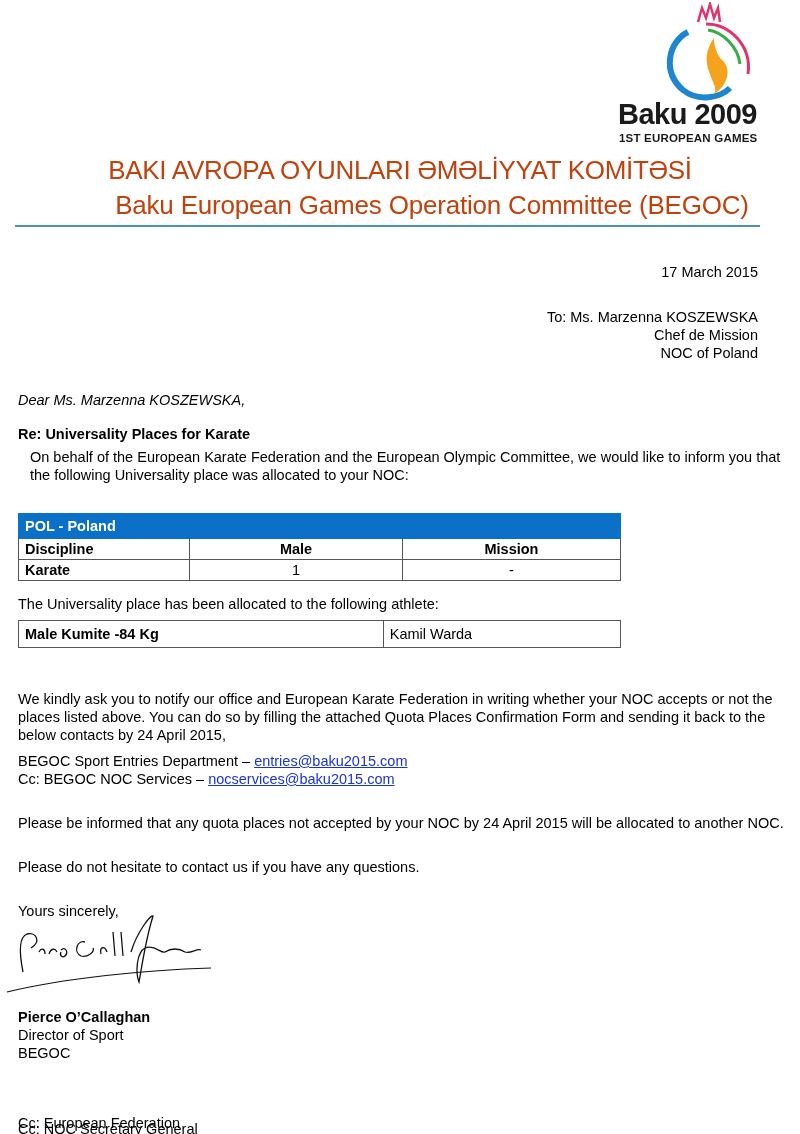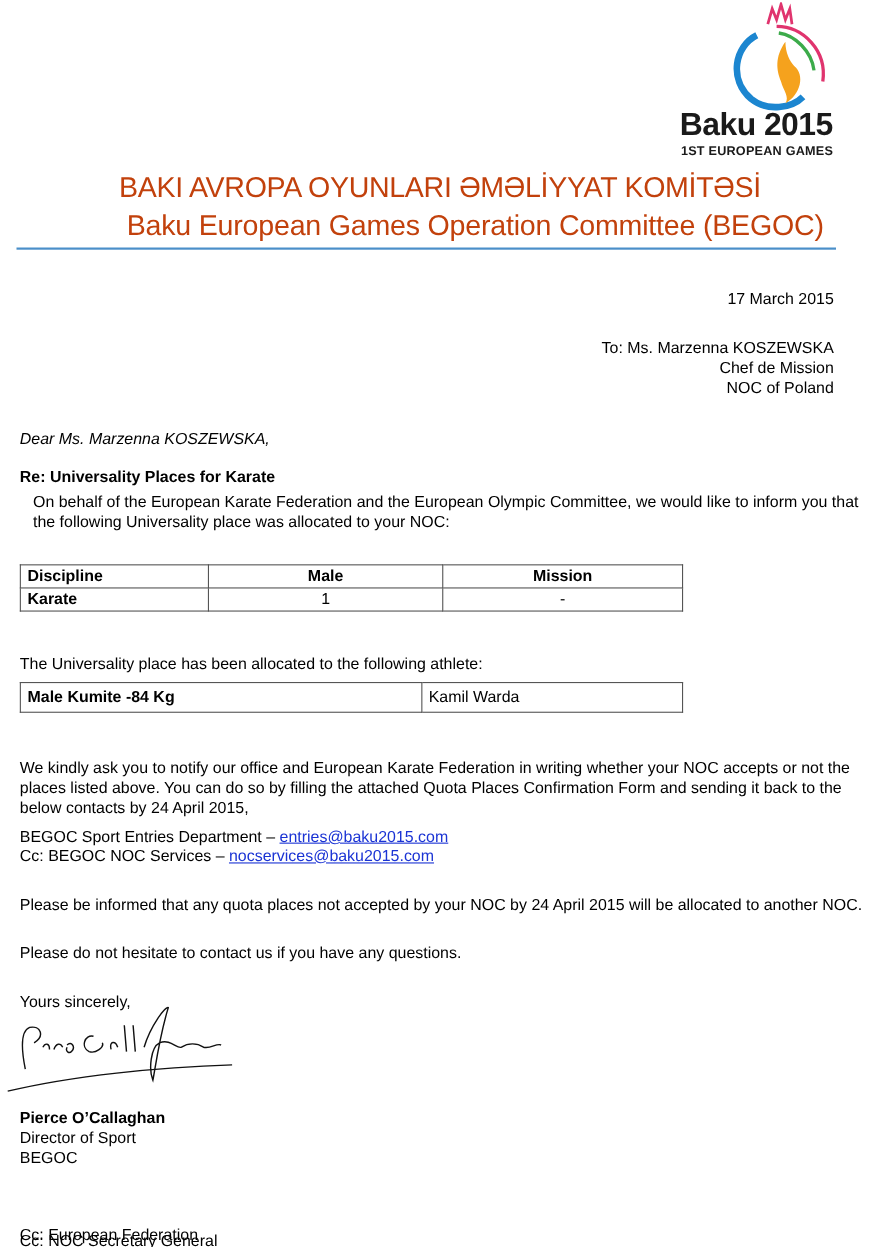--- a/index.html
+++ b/index.html
@@ -27,38 +27,41 @@
 
 <div class="abs logo">
   <svg width="120" height="100" viewBox="0 0 120 100">
     <path d="M40 30 C20 40 14 70 35 88 C50 100 72 96 82 86" fill="none" stroke="#1c86d0" stroke-width="6"></path>
     <path d="M60 28 C75 30 90 45 92 62" fill="none" stroke="#3cab4a" stroke-width="3"></path>
     <path d="M58 22 C82 22 104 44 100 72" fill="none" stroke="#e0346e" stroke-width="3"></path>
     <path d="M50 20 L54 6 L58 16 L62 2 L66 16 L70 6 L72 20" fill="none" stroke="#e0346e" stroke-width="2.5"></path>
     <path d="M66 36 C56 50 58 62 62 72 C64 80 70 86 66 92 C80 84 84 66 74 58 C70 54 66 46 66 36 Z" fill="#f5a21d"></path>
   </svg>
 </div>
-<div class="abs brand1">Baku 2015</div>
+<div class="abs brand1">Baku 2009</div>
 <div class="abs brand2">1ST EUROPEAN GAMES</div>
 
 <div class="abs title1">BAKI AVROPA OYUNLARI ƏMƏLİYYAT KOMİTƏSİ</div>
 <div class="abs title2">Baku European Games Operation Committee (BEGOC)</div>
 <div class="abs rule"></div>
 
 <div class="abs right" style="top:264px;">17 March 2015</div>
 <div class="abs right" style="top:309px;">To: Ms. Marzenna KOSZEWSKA</div>
 <div class="abs right" style="top:327px;">Chef de Mission</div>
 <div class="abs right" style="top:345px;">NOC of Poland</div>
 
 <div class="abs p" style="top:391px;font-style:italic;">Dear Ms. Marzenna KOSZEWSKA,</div>
 <div class="abs p bold" style="top:425px;">Re: Universality Places for Karate</div>
 <div class="abs p" style="top:448px;margin-left:12px;">On behalf of the European Karate Federation and the European Olympic Committee, we would like to inform you that the following Universality place was allocated to your NOC:</div>
 
 <table style="top:513px;">
   <tbody>
+      <tr class="hdr">
+        <td colspan="3">POL - Poland</td>
+      </tr>
   <tr>
     <td class="bold" style="width:158px;margin-top:16px;">Discipline</td>
     <td class="bold c" style="width:200px;">Male</td>
     <td class="bold c">Mission</td>
   </tr>
   <tr>
     <td class="bold">Karate</td>
     <td class="c">1</td>
     <td class="c">-</td>
   </tr>

